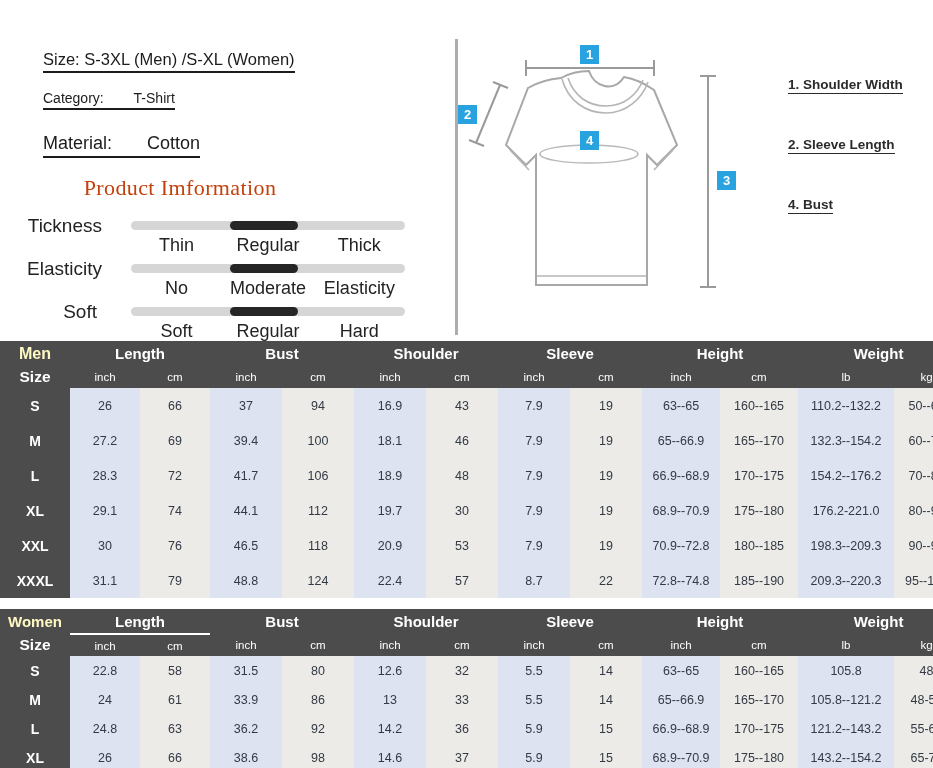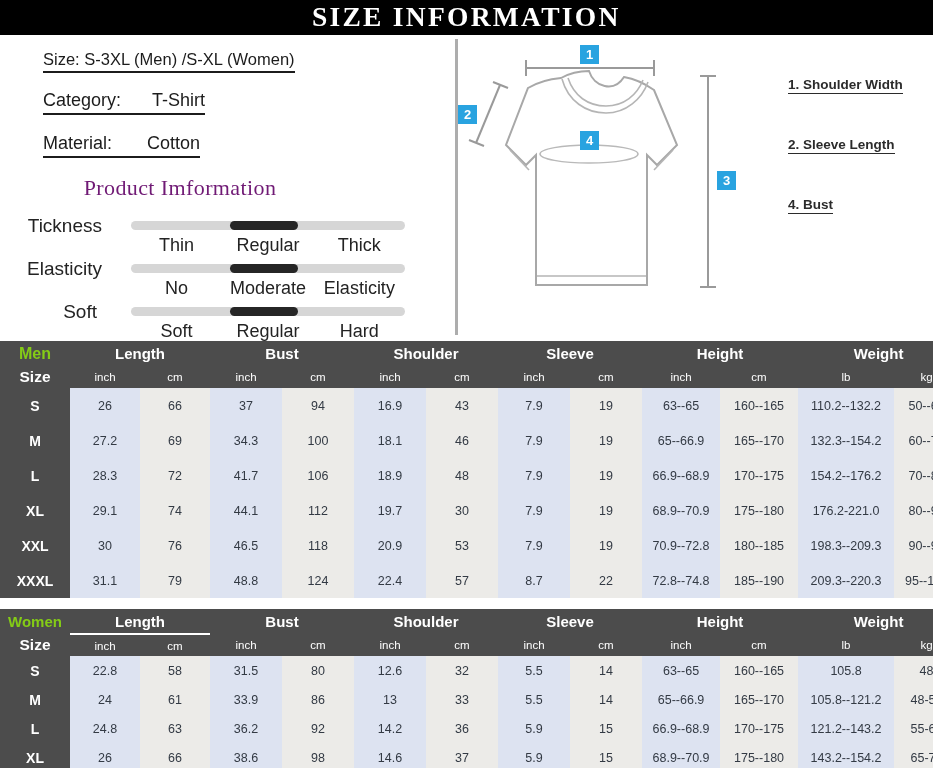--- a/index.html
+++ b/index.html
@@ -45,32 +45,32 @@
     font-family: "Liberation Sans", sans-serif;
     color: #1c1c1c;
     white-space: nowrap;
     border-bottom: 2px solid #1c1c1c;
     padding-bottom: 2px;
   }
   .info-line .lbl { font-weight: 500; }
   .info-line .val { font-weight: 400; }
 
   #line-size     { left: 43px;  top: 15px; font-size: 16.5px; }
-  #line-category { left: 43px;  top: 55px; font-size: 18px; }
+  #line-category { left: 43px;  top: 55px; font-size: 14px; }
   #line-material { left: 43px;  top: 98px; font-size: 18px; }
 
   #line-category .val { margin-left: 26px; }
   #line-material .val { margin-left: 30px; }
 
   .prod-title {
     position: absolute; left: 0; top: 140px; width: 360px;
     text-align: center;
     font-family: "Liberation Serif", serif;
     font-size: 22px;
-    color: #701a75;
+    color: #c2410c;
     letter-spacing: 0.4px;
   }
 
   
   .slider-group { position: absolute; left: 0; top: 180px; width: 455px; height: 120px; }
   .slider-row { position: absolute; left: 0; width: 432px; height: 44px; }
   #srow-0 { top: 0px; }
   #srow-1 { top: 43px; }
   #srow-2 { top: 86px; }
 
@@ -119,21 +119,21 @@
 
   
   .tbl { position: absolute; left: 0; width: 933px; }
   #tbl-men   { top: 341px; height: 258px; }
   #tbl-women { top: 609px; height: 159px; }
 
   .tbl table { width: 933px; border-collapse: collapse; table-layout: fixed; }
   .tbl .hdr-top td, .tbl .hdr-sub td { background: #4c4c4c; }
 
   .gender-cell {
-    color: #84cc16; font-weight: bold; font-size: 16px;
+    color: #fef9c3; font-weight: bold; font-size: 16px;
     text-align: center; background: #4c4c4c;
     font-family: "Liberation Sans", sans-serif;
     margin-left: 44px;
   }
   #tbl-women .gender-cell { font-size: 15px; }
   .size-cell-hdr {
     color: #ffffff; font-weight: bold; font-size: 15.5px;
     text-align: center; background: #4c4c4c;
     font-family: "Liberation Sans", sans-serif;
   }
@@ -160,23 +160,20 @@
   .col-a { background: #dde3f1; }
   .col-b { background: #ecebe8; }
 
   .spacer-gap { position: absolute; left: 0; top: 599px; width: 933px; height: 10px; background: #ffffff; }
 </style>
 </head>
 <body>
 
 <div id="root">
 
-  <div class="title-bar">
-    <div class="title-text">SIZE INFORMATION</div>
-  </div>
 
   <div class="top-panel">
 
     <div class="info-block">
       <div class="info-line" id="line-size">
         <span class="lbl">Size:</span>
         <span class="val">S-3XL (Men) /S-XL (Women)</span>
       </div>
       <div class="info-line" id="line-category">
         <span class="lbl">Category:</span>
@@ -363,21 +360,21 @@
             <td class="col-b">19</td>
             <td class="col-a">63--65</td>
             <td class="col-b">160--165</td>
             <td class="col-a">110.2--132.2</td>
             <td class="col-b">50--60</td>
           </tr>
           <tr>
             <td class="sz">M</td>
             <td class="col-a">27.2</td>
             <td class="col-b">69</td>
-            <td class="col-a">34.3</td>
+            <td class="col-a">39.4</td>
             <td class="col-b">100</td>
             <td class="col-a">18.1</td>
             <td class="col-b">46</td>
             <td class="col-a">7.9</td>
             <td class="col-b">19</td>
             <td class="col-a">65--66.9</td>
             <td class="col-b">165--170</td>
             <td class="col-a">132.3--154.2</td>
             <td class="col-b">60--70</td>
           </tr>

